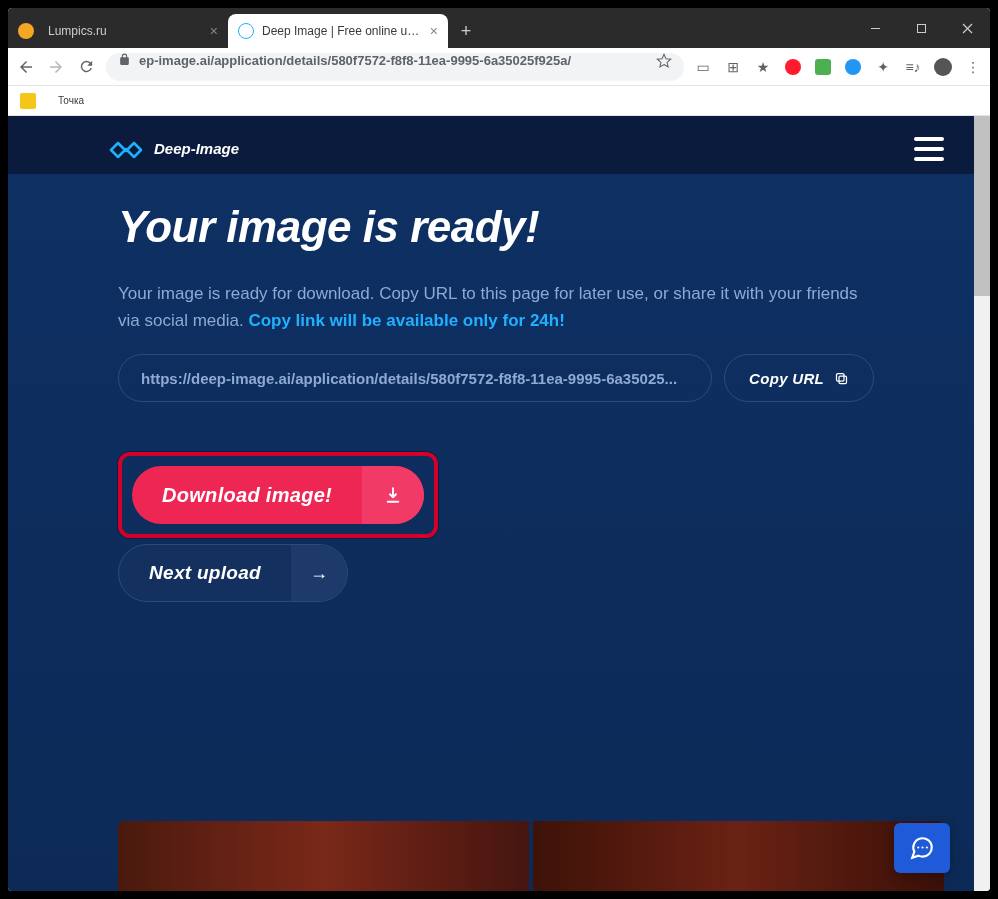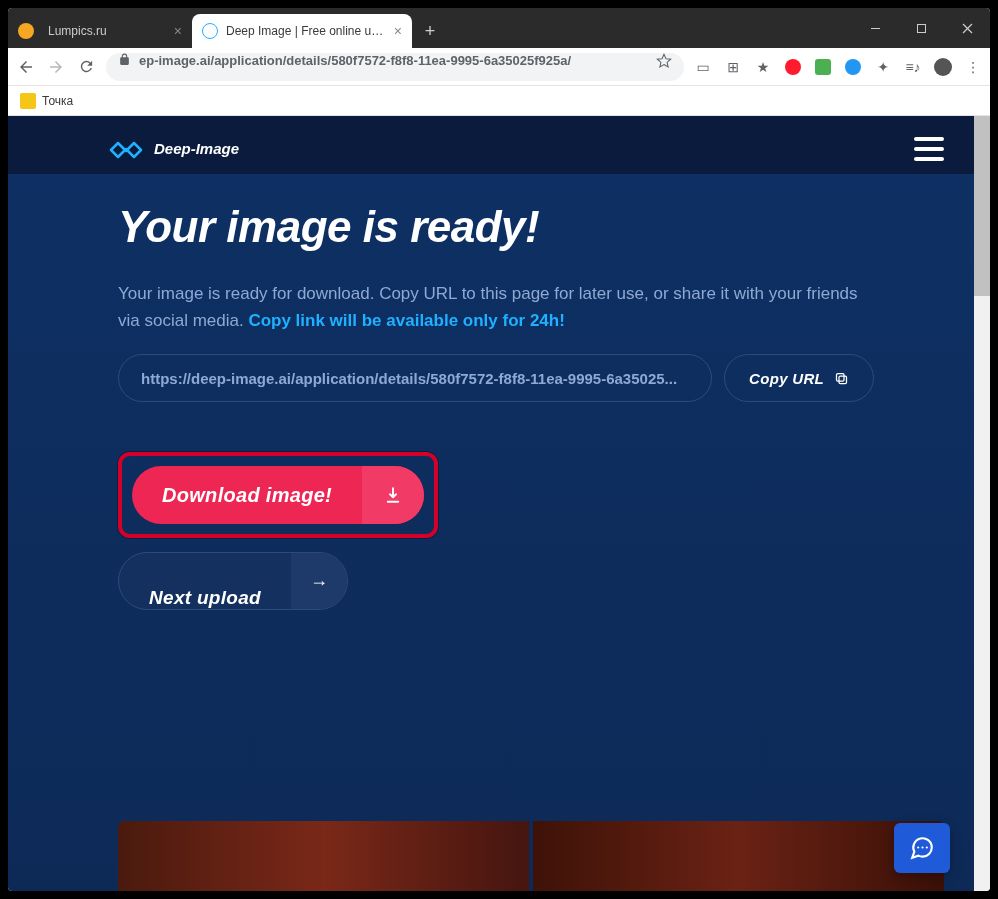--- a/index.html
+++ b/index.html
@@ -4,41 +4,41 @@
 <style>
 * { margin:0; padding:0; box-sizing:border-box; font-family:"Segoe UI",Arial,sans-serif; }
 body { background:#000; width:998px; height:899px; overflow:hidden; border-radius:10px; }
 
 .outer-frame { width:998px; height:899px; padding:8px; }
 .window { width:982px; height:883px; background:#fff; display:flex; flex-direction:column; border-radius:4px; overflow:hidden; }
 
 
 .titlebar { height:40px; background:#2b2b2b; display:flex; align-items:flex-end; }
 .tab { height:34px; display:flex; align-items:center; padding:0 10px; font-size:12px; gap:8px; border-radius:8px 8px 0 0; margin-top:6px; }
-.tab.inactive { background:#2b2b2b; color:#ccc; width:184px;gap:14px; }
+.tab.inactive { background:#2b2b2b; color:#ccc; width:220px;gap:14px; }
 .tab.active { background:#fff; color:#3a3a3a; width:220px; }
 .tab .favicon { width:16px; height:16px; border-radius:50%; flex-shrink:0; }
 .tab .title { flex:1; white-space:nowrap; overflow:hidden; text-overflow:ellipsis; }
 .tab .close { font-size:14px; color:#888; cursor:pointer; }
 .newtab { width:28px; height:28px; display:flex; align-items:center; justify-content:center; color:#ccc; font-size:18px; cursor:pointer; margin-left:4px; margin-bottom:3px; }
 .win-controls { margin-left:auto; display:flex; }
 .win-btn { width:46px; height:40px; display:flex; align-items:center; justify-content:center; color:#ccc; font-size:14px; cursor:pointer; }
 .win-btn svg { width:11px; height:11px; }
 
 
 .addrbar { height:38px; background:#fff; display:flex; align-items:center; padding:0 8px; gap:10px; border-bottom:1px solid #e4e4e4; }
 .nav-ico { width:20px; height:20px; display:flex; align-items:center; justify-content:center; color:#5f6368; cursor:pointer; }
 .nav-ico.disabled { color:#b8b8b8; }
 .url-field { flex:1; height:28px; background:#f1f3f4; border-radius:14px; display:flex; align-items:flex-start; padding:0 12px; gap:8px; font-size:13px; color:#5f6368;font-weight:bold; }
 .url-field .url-text { flex:1; white-space:nowrap; overflow:hidden; }
 .ext-icons { display:flex; align-items:center; gap:12px; }
 .ext-ico { width:18px; height:18px; display:flex; align-items:center; justify-content:center; font-size:14px; cursor:pointer; }
 
 
-.bookmarks { height:30px; background:#fff; display:flex; align-items:center; padding:0 12px; gap:6px; font-size:12px; color:#3a3a3a; border-bottom:1px solid #e4e4e4; }
+.bookmarks { height:30px; background:#fff; display:flex; align-items:center; padding:0 12px; gap:22px; font-size:10px; color:#3a3a3a; border-bottom:1px solid #e4e4e4; }
 .bm-ico { width:16px; height:16px; background:#f5c518; border-radius:2px; }
 
 
 .page-wrap { flex:1; position:relative; overflow:hidden; }
 .page { position:absolute; top:0; left:0; right:16px; bottom:0; background:linear-gradient(180deg,#0e3064 0%,#0d2a57 100%); overflow:hidden; }
 .scrolltrack { position:absolute; top:0; right:0; width:16px; height:100%; background:#f1f1f1; }
 .scrollthumb { position:absolute; top:0; right:0; width:16px; height:180px; background:#c1c1c1; }
 
 .site-header { height:58px; background:#0a1b3e; display:flex; align-items:center; padding:7px 30px 0 100px; justify-content:space-between; }
 .logo { display:flex; align-items:center; gap:12px; color:#fff; font-weight:700; font-size:15px; }
@@ -56,26 +56,26 @@
 .copy-btn { height:48px; border:1px solid #2d4a7b; border-radius:24px; padding:0 24px; display:flex; align-items:center; gap:10px; color:#fff; font-size:15px; font-weight:700; cursor:pointer; font-style:italic; letter-spacing:0.3px; }
 
 .share-row { display:flex; align-items:center; gap:16px; margin-bottom:28px; }
 .share-label { color:#8ea9d4; font-size:16px; font-weight:600; font-family:"Segoe UI",Arial,sans-serif; margin-right:12px; }
 .social { width:34px; height:34px; border-radius:50%; display:flex; align-items:center; justify-content:center; cursor:pointer; color:#fff; font-weight:700; }
 .social.fb { background:#3b5998; }
 .social.in { background:#0077b5; }
 .social.tw { background:#1da1f2; }
 .social.em { background:#6b7a8f; }
 
-.highlight-box { border:4px solid #d4002a; border-radius:12px; padding:10px; display:inline-block; margin-bottom:14px; box-shadow:0 0 0 1px rgba(0,0,0,0.3); }
+.highlight-box { border:4px solid #d4002a; border-radius:12px; padding:10px; display:inline-block; margin-bottom:6px; box-shadow:0 0 0 1px rgba(0,0,0,0.3); }
 .dl-btn { height:58px; background:#ed2654; border-radius:29px; display:flex; align-items:center; cursor:pointer; overflow:hidden; }
 .dl-btn .dl-label { padding:0 30px; color:#fff; font-size:20px; font-weight:800; font-style:italic; letter-spacing:0.3px; }
 .dl-btn .dl-icon { width:62px; height:58px; background:#f13a65; display:flex; align-items:center; justify-content:center; color:#fff; }
 
-.next-btn { height:58px; background:#14305e; border:1px solid #2d4a7b; border-radius:29px; display:inline-flex; align-items:flex-end; cursor:pointer; overflow:hidden; }
+.next-btn { height:58px; background:#14305e; border:1px solid #2d4a7b; border-radius:29px; display:inline-flex; align-items:center; cursor:pointer; overflow:hidden; }
 .next-btn .nx-label { padding:0 30px; color:#fff; font-size:19px; font-weight:800; font-style:italic; letter-spacing:0.3px; }
 .next-btn .nx-icon { width:56px; height:58px; background:#1d3a6b; display:flex; align-items:center; justify-content:center; color:#fff; font-size:18px; }
 
 .preview-row { position:absolute; bottom:0; left:110px; right:30px; height:70px; display:flex; }
 .preview-a { flex:1; background:linear-gradient(90deg,#4a1a0e,#7a2818,#451510); border-top-left-radius:6px; }
 .preview-b { flex:1; background:linear-gradient(90deg,#3e1208,#6a2214,#3a1008); border-top-right-radius:6px; margin-left:4px; }
 
 .chat-bubble { position:absolute; bottom:18px; right:24px; width:56px; height:50px; background:#1f5bd8; border-radius:6px; display:flex; align-items:center; justify-content:center; color:#fff; cursor:pointer; box-shadow:0 3px 12px rgba(0,0,0,0.3); }
 </style>
 </head>

